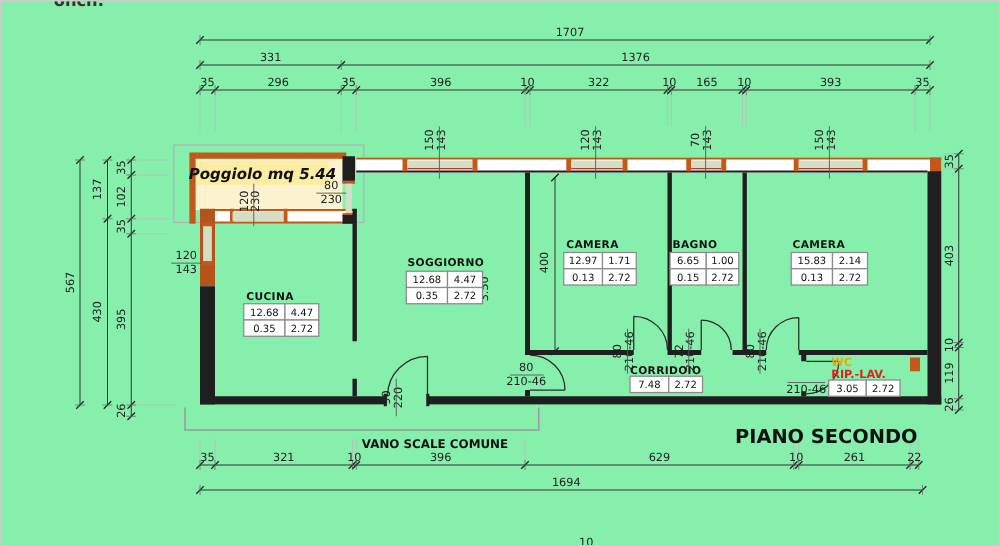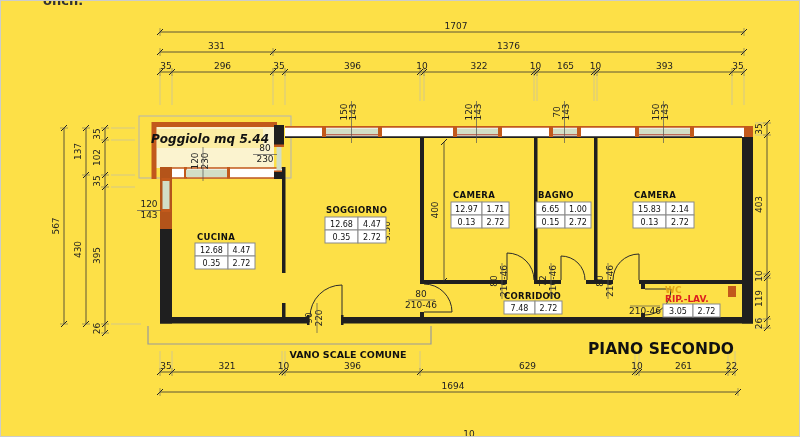--- a/index.html
+++ b/index.html
@@ -1,16 +1,16 @@
 <!DOCTYPE html>
 <html><head>
 <meta charset="utf-8">
 <style>
   html,body{margin:0;padding:0;background:#fff}
-  .canvas{position:relative;width:800px;height:437px;background:#fde047;border:1px solid #cccccc;box-sizing:border-box;overflow:hidden}
+  .canvas{position:relative;width:800px;height:437px;background:#86efac;border:1px solid #cccccc;box-sizing:border-box;overflow:hidden}
   svg{position:absolute;left:0;top:0}
   text{font-family:"DejaVu Sans",sans-serif}
   .dim{font-size:9px;fill:#222}
   .rname{font-size:8.5px;font-weight:bold;fill:#111;letter-spacing:.3px}
   .tcell{font-size:8px;fill:#111}
   .big{font-size:15.5px;font-weight:bold;fill:#111}
   .vano{font-size:9.5px;font-weight:bold;fill:#111}
   .balc{font-size:12px;font-weight:bold;font-style:italic;fill:#111}
   .wc1{font-size:9px;font-weight:bold}
   .wc2{font-size:9px;font-weight:bold}

